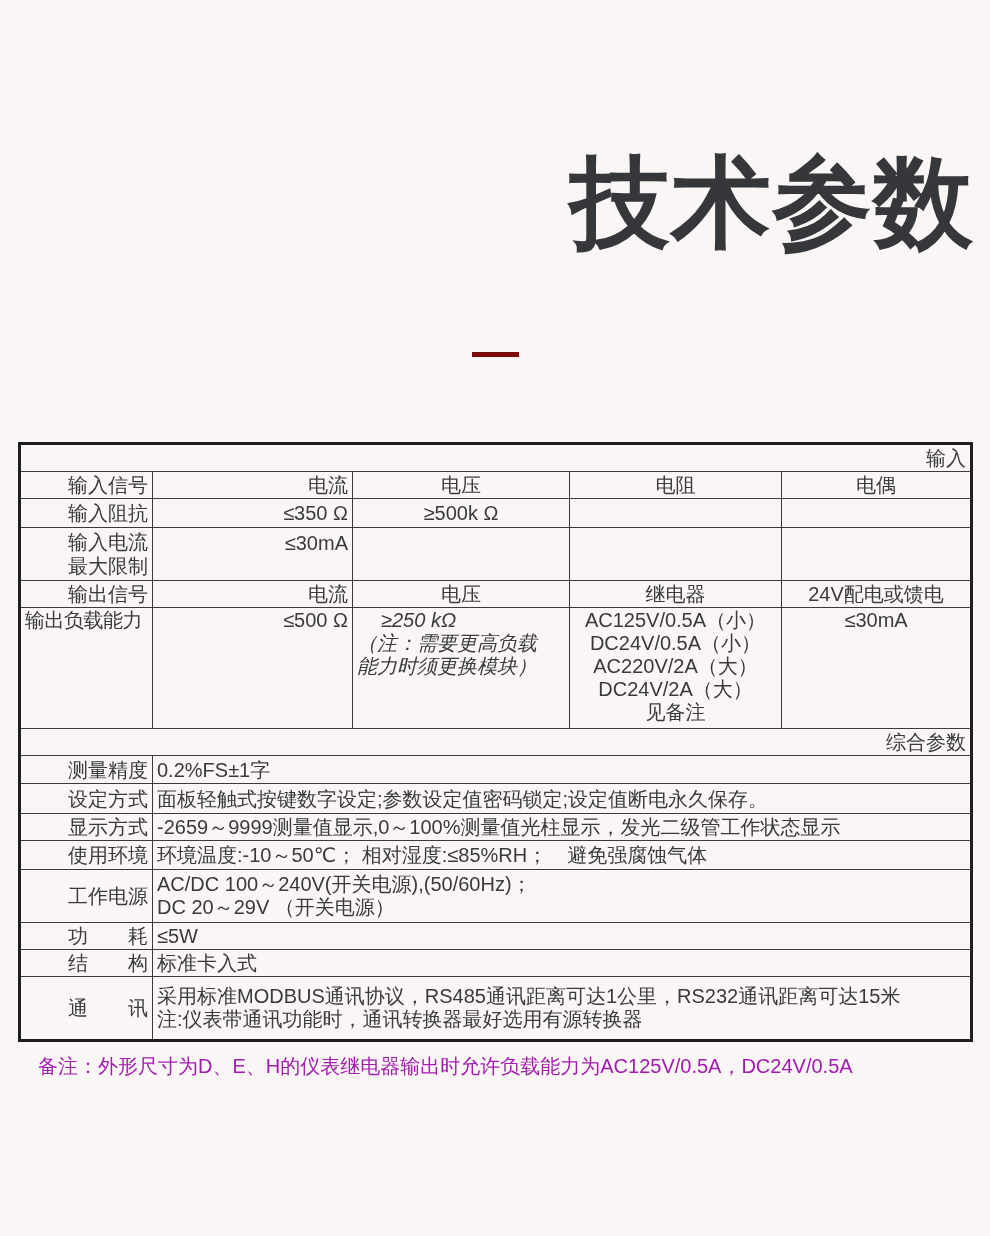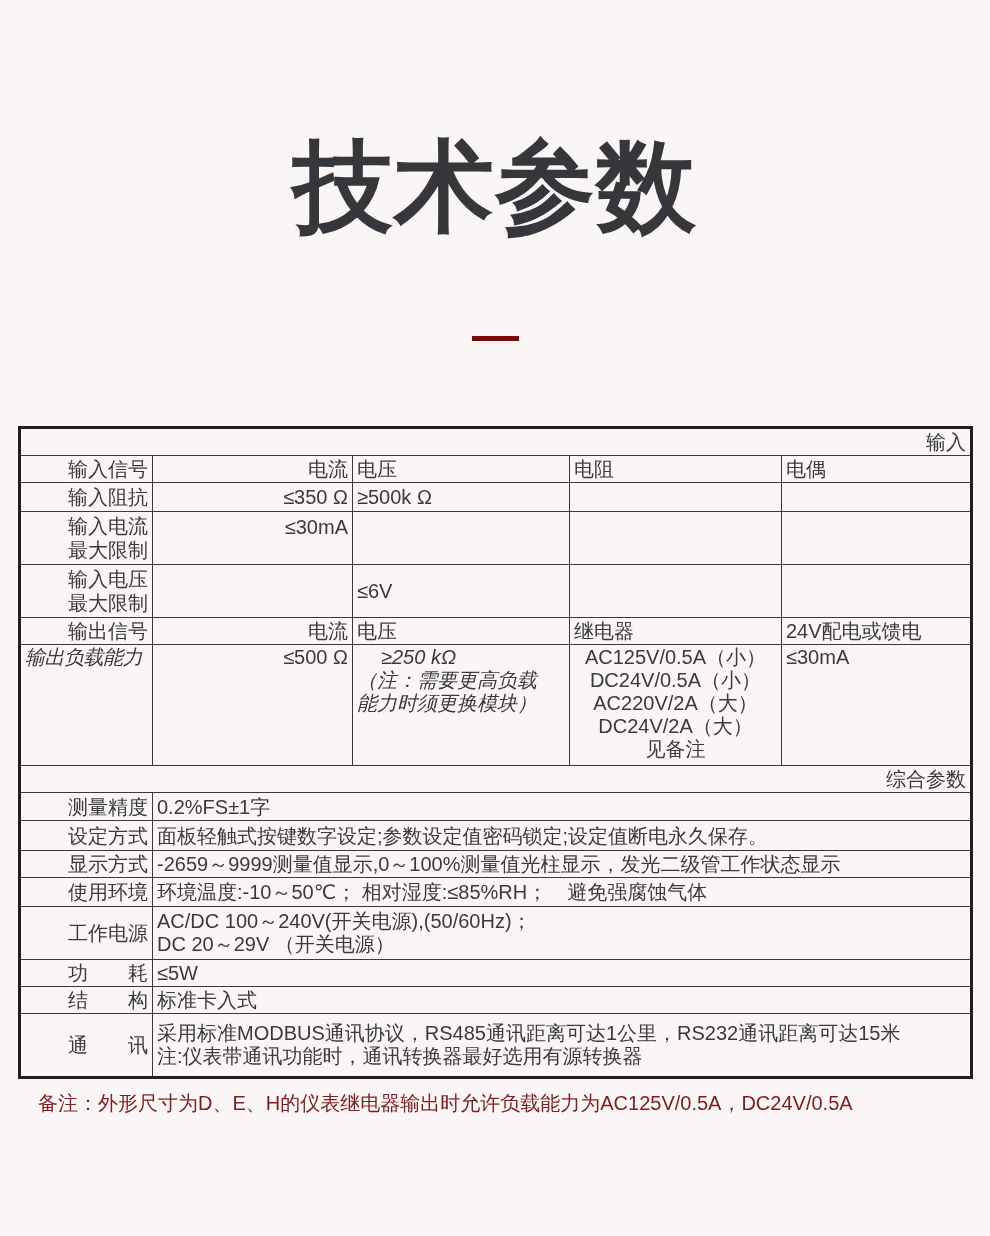--- a/index.html
+++ b/index.html
@@ -4,23 +4,23 @@
 <style>
   html,body{margin:0;padding:0;}
   body{
     width:990px;height:1236px;
     background:#faf6f5;
     font-family:"Liberation Sans","DejaVu Sans",sans-serif;
     color:#3a3a3c;
     overflow:hidden;
   }
   .page-title{
-    margin:0;
+    margin:16px;
     padding-top:136px;
-    text-align:center;
+    text-align:right;
     font-size:100px;
     line-height:1.0;
     font-weight:900;
     color:#35373a;
     letter-spacing:1px;
   }
   .accent-line{
     width:47px;height:5px;
     background:#7c0a0a;
     margin:100px auto 0 auto;
@@ -52,31 +52,31 @@
   .r-set td{height:27px}
   .r-disp td{height:24px}
   .r-env td{height:26px}
   .r-pow td{height:50px;line-height:23px}
   .r-cons td{height:24px}
   .r-struct td{height:23px}
   .r-comm td{height:60px;line-height:23px}
   
   .sec{padding-left:26px;text-align:right;}
   .lbl{padding-left:24px;text-align:right;}
-  .lbl-tight{padding-left:9px;white-space:nowrap;letter-spacing:-0.5px;font-style:italic;}
+  .lbl-tight{padding-left:9px;white-space:nowrap;letter-spacing:-0.5px;}
   .v-cur{padding-left:38px;text-align:right;}
-  .ctr{}
+  .ctr{text-align:center;}
   .volt-note{text-align:left;padding-left:4px;text-indent:24px;padding-top:3px;font-style:italic;}
   .relay{text-align:center;padding-left:26px;padding-top:3px;}
   .p24{padding-top:3px;}
   .wide{padding-left:8px;}
   .note-line{
     margin:11px 20px 0 38px;
     font-size:20px;
-    color:#7f1d1d;
+    color:#a21caf;
   }
 </style>
 </head>
 <body>
 
 <h1 class="page-title">技术参数</h1>
 <div class="accent-line"></div>
 
 <table class="spec-table">
   <colgroup>
@@ -102,28 +102,20 @@
       <td class="v-cur">≤350 Ω</td>
       <td class="ctr">≥500k Ω</td>
       <td></td>
       <td></td>
     </tr>
     <tr class="r-climit">
       <td class="lbl">输入电流
 最大限制</td>
       <td class="v-cur" style="vertical-align:top;padding-top:3px;">≤30mA</td>
       <td></td>
-      <td></td>
-      <td></td>
-    </tr>
-    <tr class="r-vlimit">
-      <td class="lbl">输入电压
-最大限制</td>
-      <td></td>
-      <td class="ctr">≤6V</td>
       <td></td>
       <td></td>
     </tr>
 
     <tr class="r-osig">
       <td class="lbl">输出信号</td>
       <td class="v-cur">电流</td>
       <td class="ctr">电压</td>
       <td class="ctr">继电器</td>
       <td class="ctr">24V配电或馈电</td>

